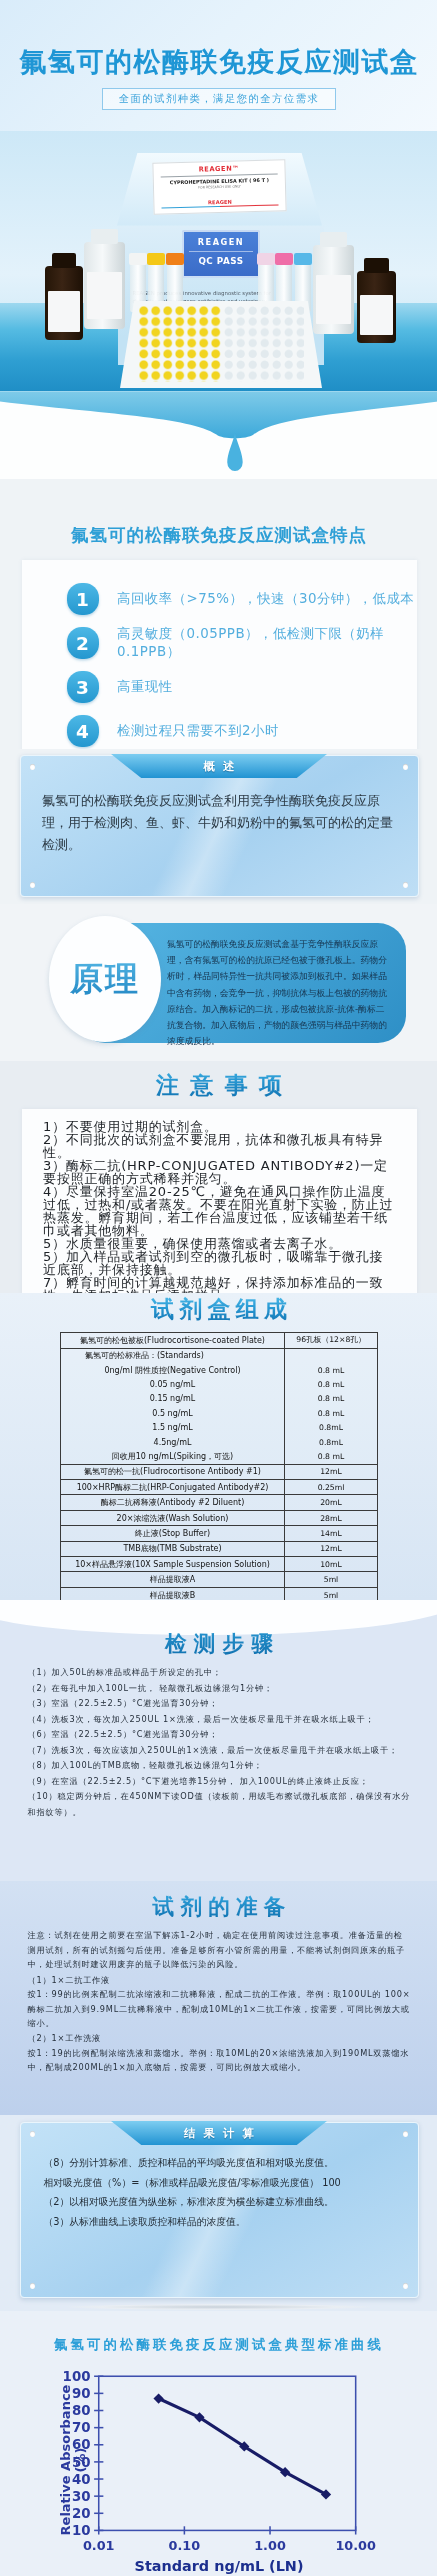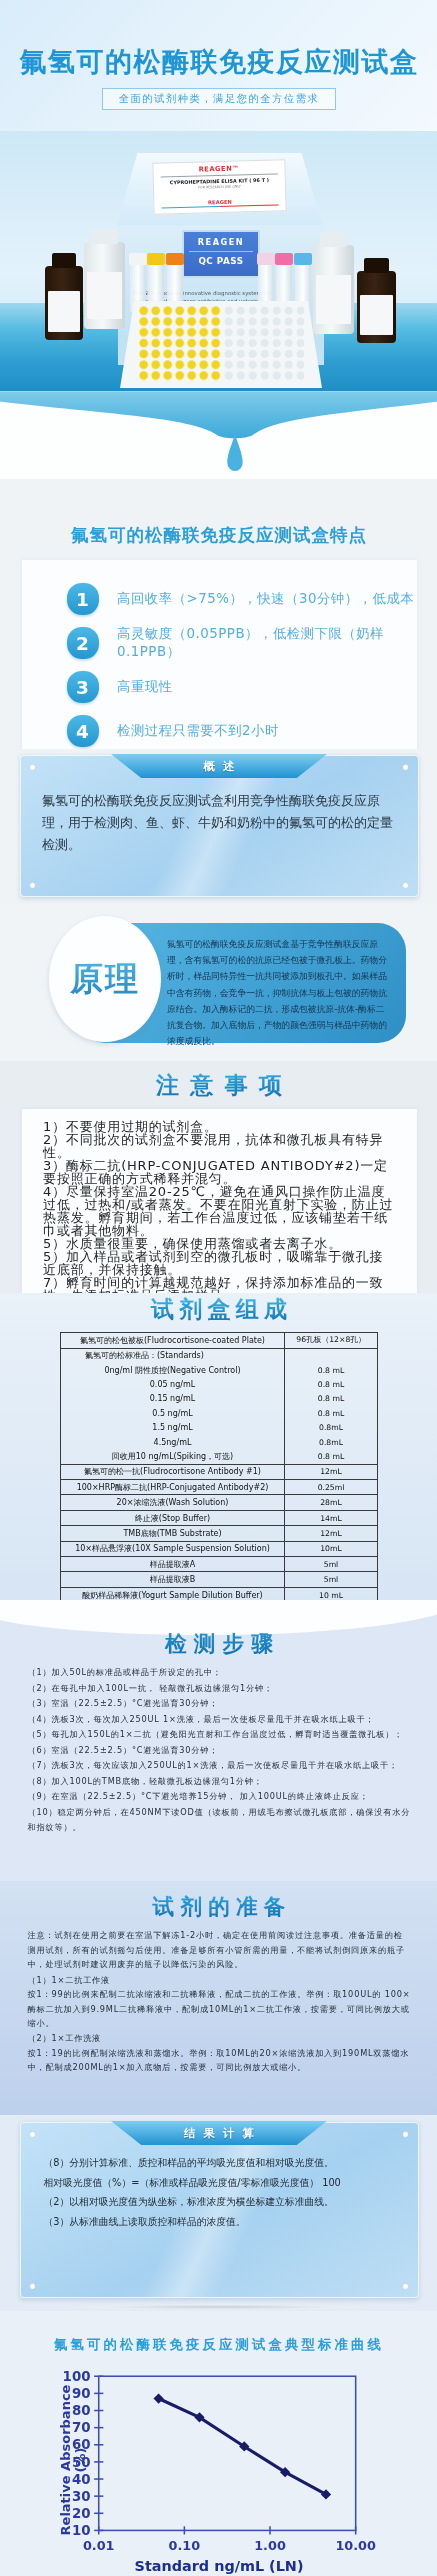--- a/index.html
+++ b/index.html
@@ -347,20 +347,24 @@
       </div>
       <div class="krow kdiv">
      <div class="kname">氟氢可的松一抗(Fludrocortisone Antibody #1)</div>
      <div class="kval">12mL</div>
       </div>
       <div class="krow kdiv">
      <div class="kname">100×HRP酶标二抗(HRP-Conjugated Antibody#2)</div>
      <div class="kval">0.25ml</div>
       </div>
       <div class="krow kdiv">
+     <div class="kname">酶标二抗稀释液(Antibody #2 Diluent)</div>
+     <div class="kval">20mL</div>
+      </div>
+      <div class="krow kdiv">
      <div class="kname">20×浓缩洗液(Wash Solution)</div>
      <div class="kval">28mL</div>
       </div>
       <div class="krow kdiv">
      <div class="kname">终止液(Stop Buffer)</div>
      <div class="kval">14mL</div>
       </div>
       <div class="krow kdiv">
      <div class="kname">TMB底物(TMB Substrate)</div>
      <div class="kval">12mL</div>
@@ -385,21 +389,20 @@
 </section>
 
 <section class="s-steps">
   <div class="wave-white"></div>
   <div class="gtitle steps-title">检测步骤</div>
   <div class="steps-list" id="steps-list">
       <p class="step-line">（1）加入50L的标准品或样品于所设定的孔中；</p>
       <p class="step-line">（2）在每孔中加入100L一抗， 轻敲微孔板边缘混匀1分钟；</p>
       <p class="step-line">（3）室温（22.5±2.5）°C避光温育30分钟；</p>
       <p class="step-line">（4）洗板3次，每次加入250UL 1×洗液，最后一次使板尽量甩干并在吸水纸上吸干；</p>
-      <p class="step-line">（5）每孔加入150L的1×二抗（避免阳光直射和工作台温度过低，孵育时适当覆盖微孔板）；</p>
       <p class="step-line">（6）室温（22.5±2.5）°C避光温育30分钟；</p>
       <p class="step-line">（7）洗板3次，每次应该加入250UL的1×洗液，最后一次使板尽量甩干并在吸水纸上吸干；</p>
       <p class="step-line">（8）加入100L的TMB底物，轻敲微孔板边缘混匀1分钟；</p>
       <p class="step-line">（9）在室温（22.5±2.5）°C下避光培养15分钟， 加入100UL的终止液终止反应；</p>
       <p class="step-line">（10）稳定两分钟后，在450NM下读OD值（读板前，用绒毛布擦试微孔板底部，确保没有水分和指纹等）。</p>
     </div>
 </section>
 
 <section class="s-prep">
   <div class="gtitle prep-title">试剂的准备</div>

